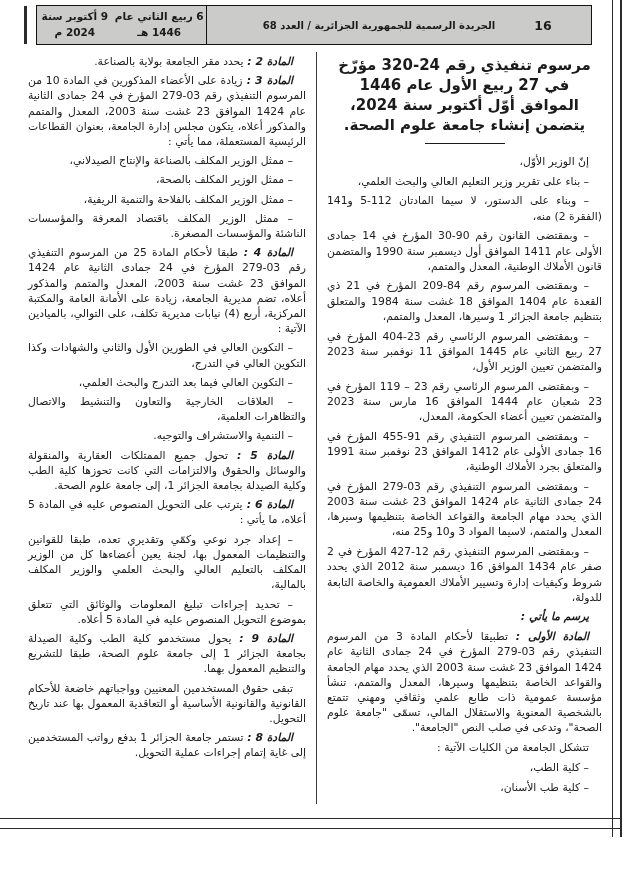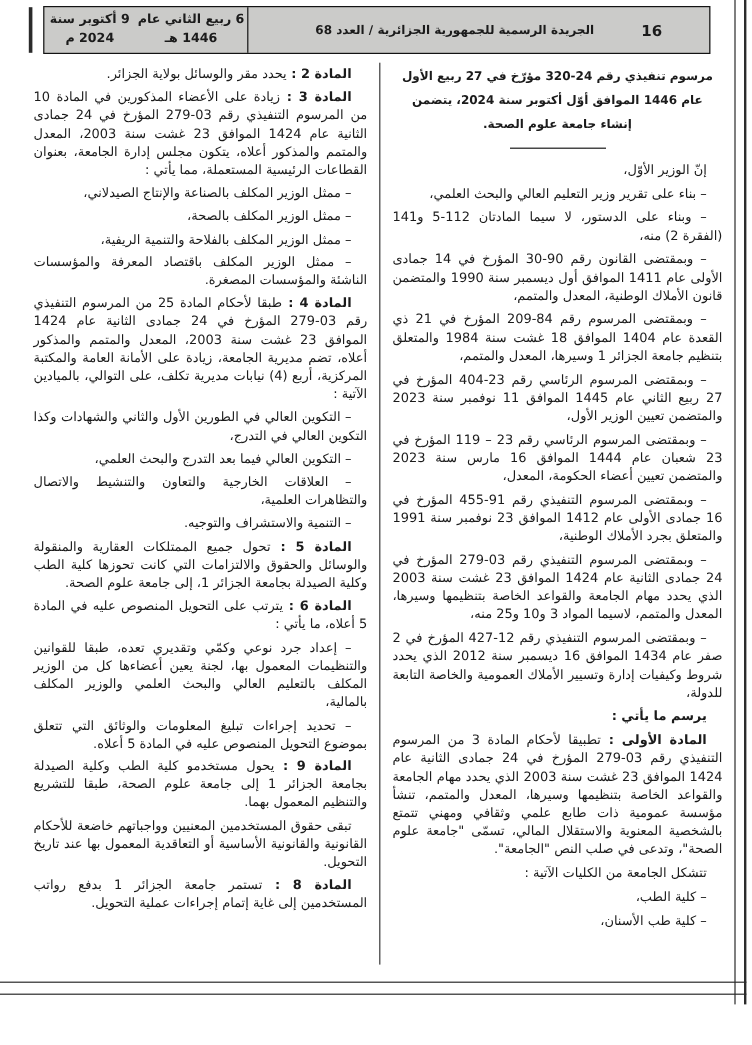--- a/index.html
+++ b/index.html
@@ -33,25 +33,25 @@
 
   
   .content{
     position:absolute;top:52px;left:24px;width:584px;height:752px;
     display:flex;direction:rtl;overflow:hidden;
   }
   .col{box-sizing:border-box;}
   .col-first{width:292px;padding:2px 6px 0 10px;border-left:1.6px solid #3a3a3a;}
   .col-second{flex:1;padding:2px 10px 0 4px;}
 
-  .decree-title{font-weight:bold;text-align:center;font-size:10px;line-height:20px;margin:1px 2px 0;}
+  .decree-title{font-weight:bold;text-align:center;font-size:15px;line-height:20px;margin:1px 2px 0;}
   .rule{width:80px;border:0;border-top:1.7px solid #1b1b1b;margin:8px auto 10px;}
 
   .para{margin:0 0 4.5px;text-align:justify;font-size:10.8px;line-height:15.2px;text-indent:13px;}
-  .para b{font-weight:bold;}
+  .para b{font-weight:bold;font-style:italic;}
   .col-second .para{margin-bottom:4px;}
 </style>
 </head>
 <body>
 
 <div class="corner-tick"></div>
 <div class="edge-right"></div>
 <div class="edge-bottom"></div>
 
 <div class="header-bar">
@@ -80,21 +80,21 @@
     <p class="para"><b></b><span>– وبمقتضى المرسوم التنفيذي رقم 03-279 المؤرخ في 24 جمادى الثانية عام 1424 الموافق 23 غشت سنة 2003 الذي يحدد مهام الجامعة والقواعد الخاصة بتنظيمها وسيرها، المعدل والمتمم، لاسيما المواد 3 و10 و25 منه،</span></p>
     <p class="para"><b></b><span>– وبمقتضى المرسوم التنفيذي رقم 12-427 المؤرخ في 2 صفر عام 1434 الموافق 16 ديسمبر سنة 2012 الذي يحدد شروط وكيفيات إدارة وتسيير الأملاك العمومية والخاصة التابعة للدولة،</span></p>
     <p class="para"><b>يرسم ما يأتي :</b><span></span></p>
     <p class="para"><b>المادة الأولى : </b><span>تطبيقا لأحكام المادة 3 من المرسوم التنفيذي رقم 03-279 المؤرخ في 24 جمادى الثانية عام 1424 الموافق 23 غشت سنة 2003 الذي يحدد مهام الجامعة والقواعد الخاصة بتنظيمها وسيرها، المعدل والمتمم، تنشأ مؤسسة عمومية ذات طابع علمي وثقافي ومهني تتمتع بالشخصية المعنوية والاستقلال المالي، تسمّى "جامعة علوم الصحة"، وتدعى في صلب النص "الجامعة".</span></p>
     <p class="para"><b></b><span>تتشكل الجامعة من الكليات الآتية :</span></p>
     <p class="para"><b></b><span>– كلية الطب،</span></p>
     <p class="para"><b></b><span>– كلية طب الأسنان،</span></p>
   </div>
 
   <div class="col col-second">
-    <p class="para"><b>المادة 2 : </b><span>يحدد مقر والوسائل بولاية الجزائر.</span></p>
+    <p class="para"><b>المادة 2 : </b><span>يحدد مقر الجامعة بولاية بالصناعة.</span></p>
     <p class="para"><b>المادة 3 : </b><span>زيادة على الأعضاء المذكورين في المادة 10 من المرسوم التنفيذي رقم 03-279 المؤرخ في 24 جمادى الثانية عام 1424 الموافق 23 غشت سنة 2003، المعدل والمتمم والمذكور أعلاه، يتكون مجلس إدارة الجامعة، بعنوان القطاعات الرئيسية المستعملة، مما يأتي :</span></p>
     <p class="para"><b></b><span>– ممثل الوزير المكلف بالصناعة والإنتاج الصيدلاني،</span></p>
     <p class="para"><b></b><span>– ممثل الوزير المكلف بالصحة،</span></p>
     <p class="para"><b></b><span>– ممثل الوزير المكلف بالفلاحة والتنمية الريفية،</span></p>
     <p class="para"><b></b><span>– ممثل الوزير المكلف باقتصاد المعرفة والمؤسسات الناشئة والمؤسسات المصغرة.</span></p>
     <p class="para"><b>المادة 4 : </b><span>طبقا لأحكام المادة 25 من المرسوم التنفيذي رقم 03-279 المؤرخ في 24 جمادى الثانية عام 1424 الموافق 23 غشت سنة 2003، المعدل والمتمم والمذكور أعلاه، تضم مديرية الجامعة، زيادة على الأمانة العامة والمكتبة المركزية، أربع (4) نيابات مديرية تكلف، على التوالي، بالميادين الآتية :</span></p>
     <p class="para"><b></b><span>– التكوين العالي في الطورين الأول والثاني والشهادات وكذا التكوين العالي في التدرج،</span></p>
     <p class="para"><b></b><span>– التكوين العالي فيما بعد التدرج والبحث العلمي،</span></p>
     <p class="para"><b></b><span>– العلاقات الخارجية والتعاون والتنشيط والاتصال والتظاهرات العلمية،</span></p>
     <p class="para"><b></b><span>– التنمية والاستشراف والتوجيه.</span></p>

